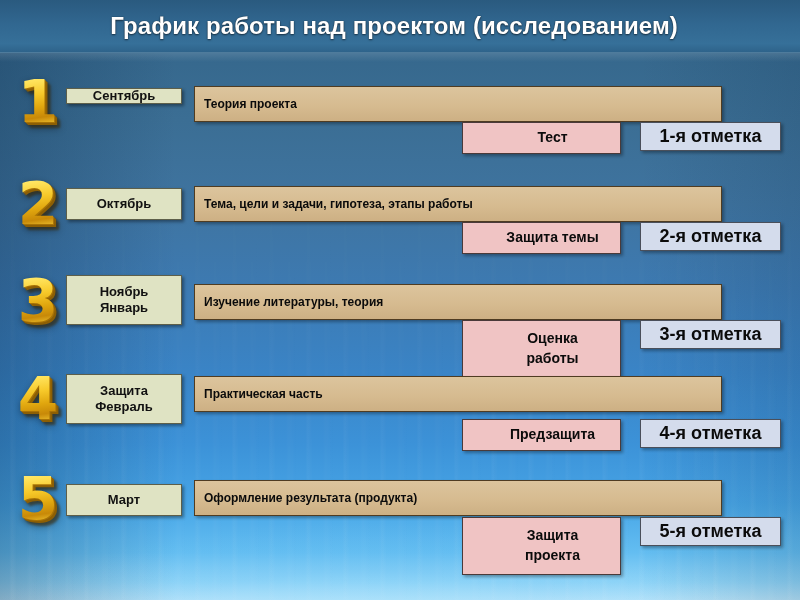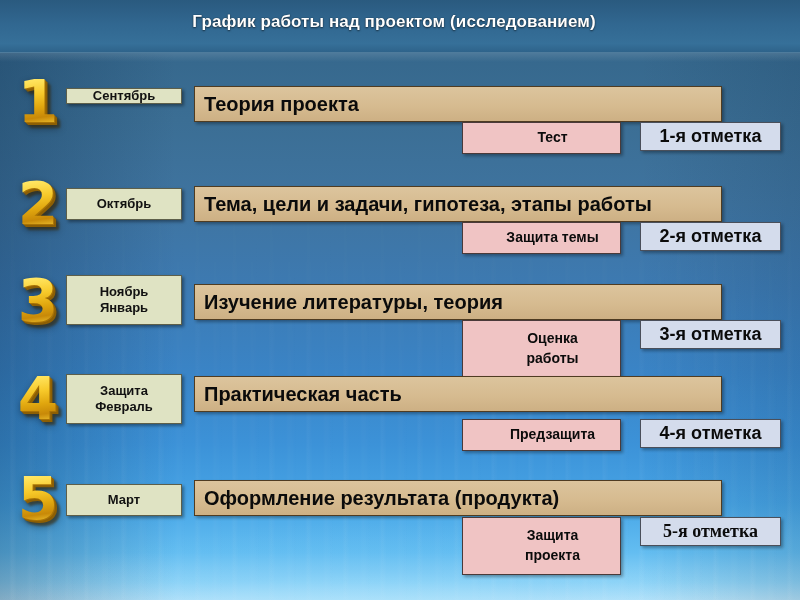--- a/index.html
+++ b/index.html
@@ -97,21 +97,21 @@
     left: 0; right: 0; top: 53px;
     height: 9px;
     background: linear-gradient(to bottom, rgba(255,255,255,0.12), rgba(255,255,255,0.0));
   }
   .slide-title {
     position: absolute;
     top: 12px;
     left: 0;
     width: 788px;
     text-align: center;
-    font-size: 17px;
+    font-size: 24px;
     font-weight: bold;
     color: #ffffff;
     letter-spacing: 0.1px;
     text-shadow: 0 1px 2px rgba(0,0,0,0.55), 0 0 1px rgba(0,0,0,0.6);
     white-space: nowrap;
   }
 
   
   .rows {
     position: absolute;
@@ -180,21 +180,21 @@
   
   .task-bar {
     position: absolute;
     left: 194px;
     width: 528px;
     height: 36px;
     box-sizing: border-box;
     background: linear-gradient(to bottom, #dcc49d 0%, #d6bb90 55%, #cdb084 100%);
     border: 1px solid #4f3c22;
     color: #0b0b0b;
-    font-size: 20px;
+    font-size: 12px;
     font-weight: bold;
     display: flex;
     align-items: center;
     padding-left: 9px;
     box-shadow: 2px 2px 3px rgba(0,0,0,0.33);
   }
 
   
   .milestone-box {
     position: absolute;
@@ -315,19 +315,19 @@
         <div class="month-box" style="top: 484px; height: 32px;">
           <span>Март</span>
         </div>
         <div class="task-bar" style="top: 480px;">
           <span>Оформление результата (продукта)</span>
         </div>
         <div class="milestone-box" style="top: 517px; height: 58px;">
           <span>Защита</span>
           <span>проекта</span>
         </div>
-        <div class="mark-box" style="top: 517px; font-family: Liberation Serif, serif;">
+        <div class="mark-box" style="top: 517px;">
           <span>5-я отметка</span>
         </div>
       </div>
     </div>
 
 </div>
 
 </body></html>

